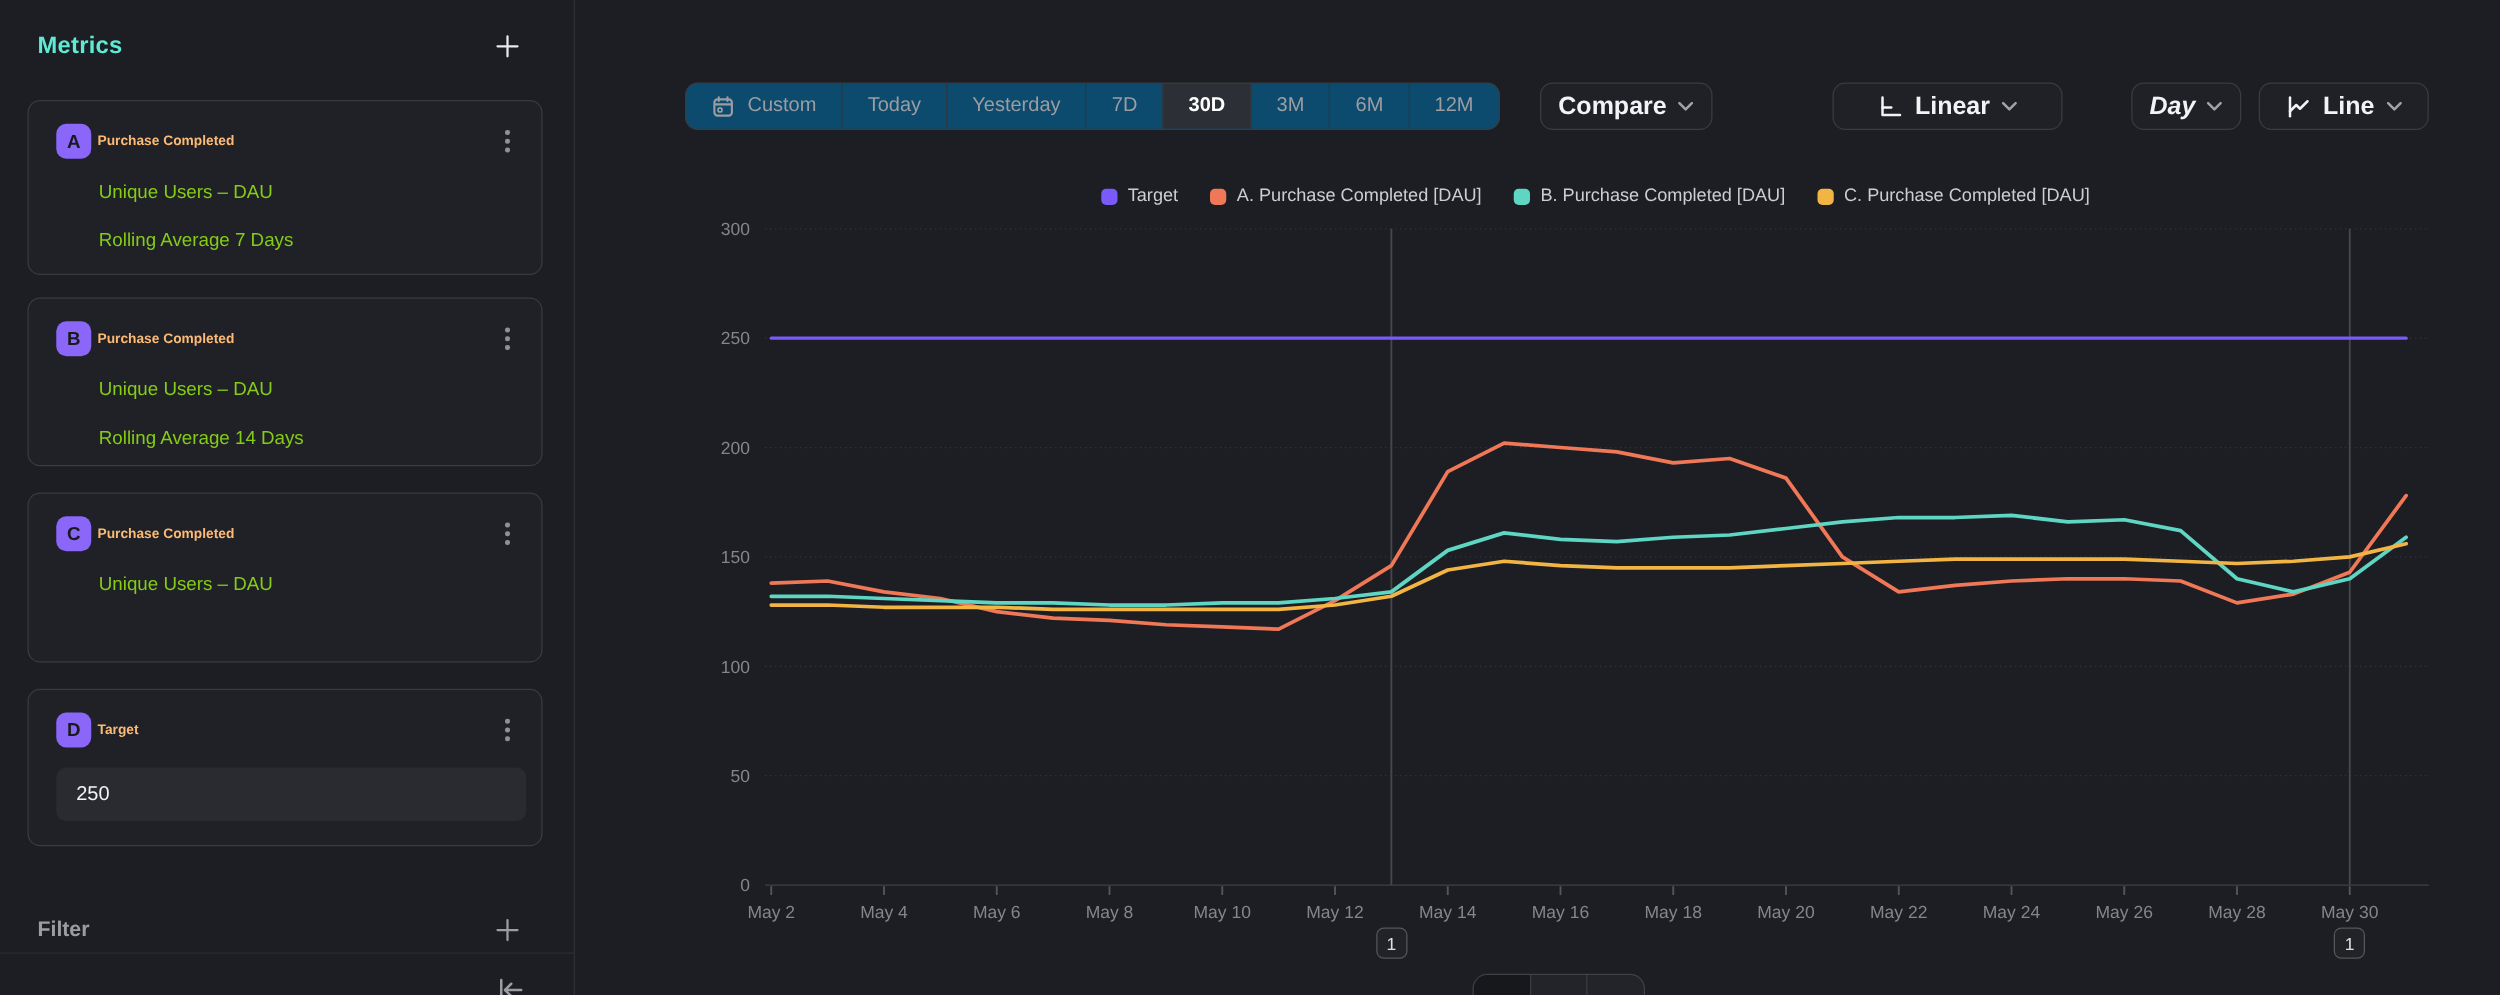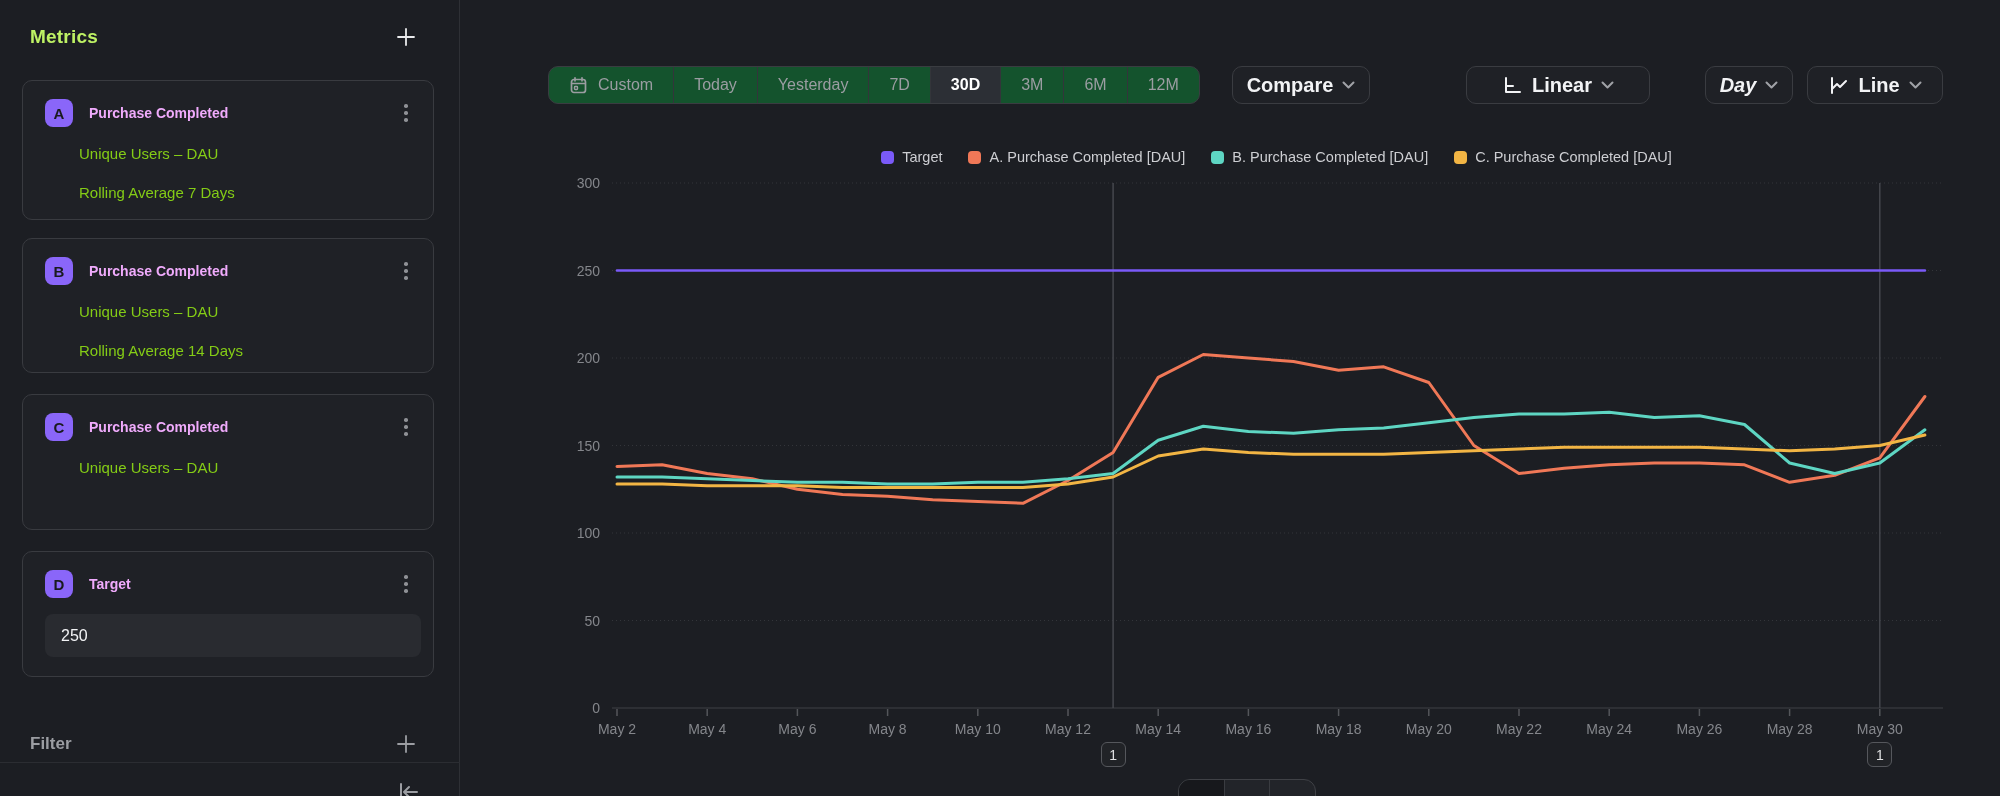--- a/index.html
+++ b/index.html
@@ -5,47 +5,47 @@
   * { margin:0; padding:0; box-sizing:border-box; }
   html,body { width:2000px; height:796px; overflow:hidden; background:#1c1e23;
     font-family:"Liberation Sans", sans-serif; color:#f0f1f3; }
   .abs { position:absolute; }
 
   
   .sidebar { position:absolute; left:0; top:0; width:460px; height:796px;
     border-right:1px solid #2e3035; background:#1c1e23; }
   .metrics-header { position:absolute; left:30px; right:40px; top:22px; height:30px;
     display:flex; align-items:center; justify-content:space-between; }
-  .section-title { font-size:19px; font-weight:700; color:#bef264; letter-spacing:.2px; }
+  .section-title { font-size:19px; font-weight:700; color:#5eead4; letter-spacing:.2px; }
   .plus-btn { width:26px; height:26px; display:flex; align-items:center; justify-content:center;
     cursor:pointer; color:#e9eaec; }
   .plus-btn svg { display:block; }
   .card { position:absolute; left:22px; width:412px; border:1px solid #393b40;
     border-radius:10px; background:#1f2126; padding:18px 18px 0 22px; }
   .card-head { display:flex; align-items:center; }
   .badge { width:28px; height:28px; border-radius:8px; background:#8a66f9; color:#191a1e;
     font-size:15px; font-weight:700; display:flex; align-items:center; justify-content:center; flex:none; }
-  .card-title { margin-left:16px; font-size:14px; font-weight:700; color:#f0abfc; flex:1; }
+  .card-title { margin-left:5px; font-size:11px; font-weight:700; color:#fdba74; flex:1; }
   .kebab { width:18px; height:22px; display:flex; flex-direction:column; gap:3.5px;
     align-items:center; justify-content:center; cursor:pointer; }
   .kebab i { width:3.5px; height:3.5px; border-radius:50%; background:#8f9196; }
   .card-row { margin:15px 0 0 34px; font-size:15px; color:#84cc16; line-height:24px; }
   .target-input { margin:16px 0 18px 0; width:376px; height:43px; background:#292b30;
     border:none; border-radius:8px; color:#f2f3f5; font-size:16px; padding:0 16px;
     font-family:"Liberation Sans", sans-serif; outline:none; }
   .filter-row { position:absolute; left:30px; right:40px; top:730px; height:28px;
     display:flex; align-items:center; justify-content:space-between; }
   .filter-title { font-size:17px; font-weight:700; color:#9b9da2; }
   .sidebar-divider { position:absolute; left:0; top:762px; width:460px; height:1px; background:#2b2d32; }
   .collapse-btn { position:absolute; left:394px; top:776px; width:28px; height:28px;
     color:#9b9da2; cursor:pointer; }
 
   
   .range-control { position:absolute; left:548px; top:66px; height:38px; display:flex;
-    border:1px solid #3a3c41; border-radius:10px; background:#14532d; overflow:hidden; }
+    border:1px solid #3a3c41; border-radius:10px; background:#0c4a6e; overflow:hidden; }
   .seg { display:flex; align-items:center; gap:10px; padding:0 20px; font-size:16px;
     color:#9b9da2; font-weight:500; cursor:pointer; border-left:1px solid #33353a; white-space:nowrap; }
   .seg:first-child { border-left:none; }
   .seg.selected { background:#2c2f35; color:#ffffff; font-weight:700; }
   .tool-btn { position:absolute; top:66px; height:38px; display:flex; align-items:center;
     justify-content:center; gap:9px; border:1px solid #3a3c41; border-radius:10px;
     background:#1f2126; color:#f2f3f5; font-size:20px; font-weight:700; cursor:pointer; }
   .chev { flex:none; }
 
   

